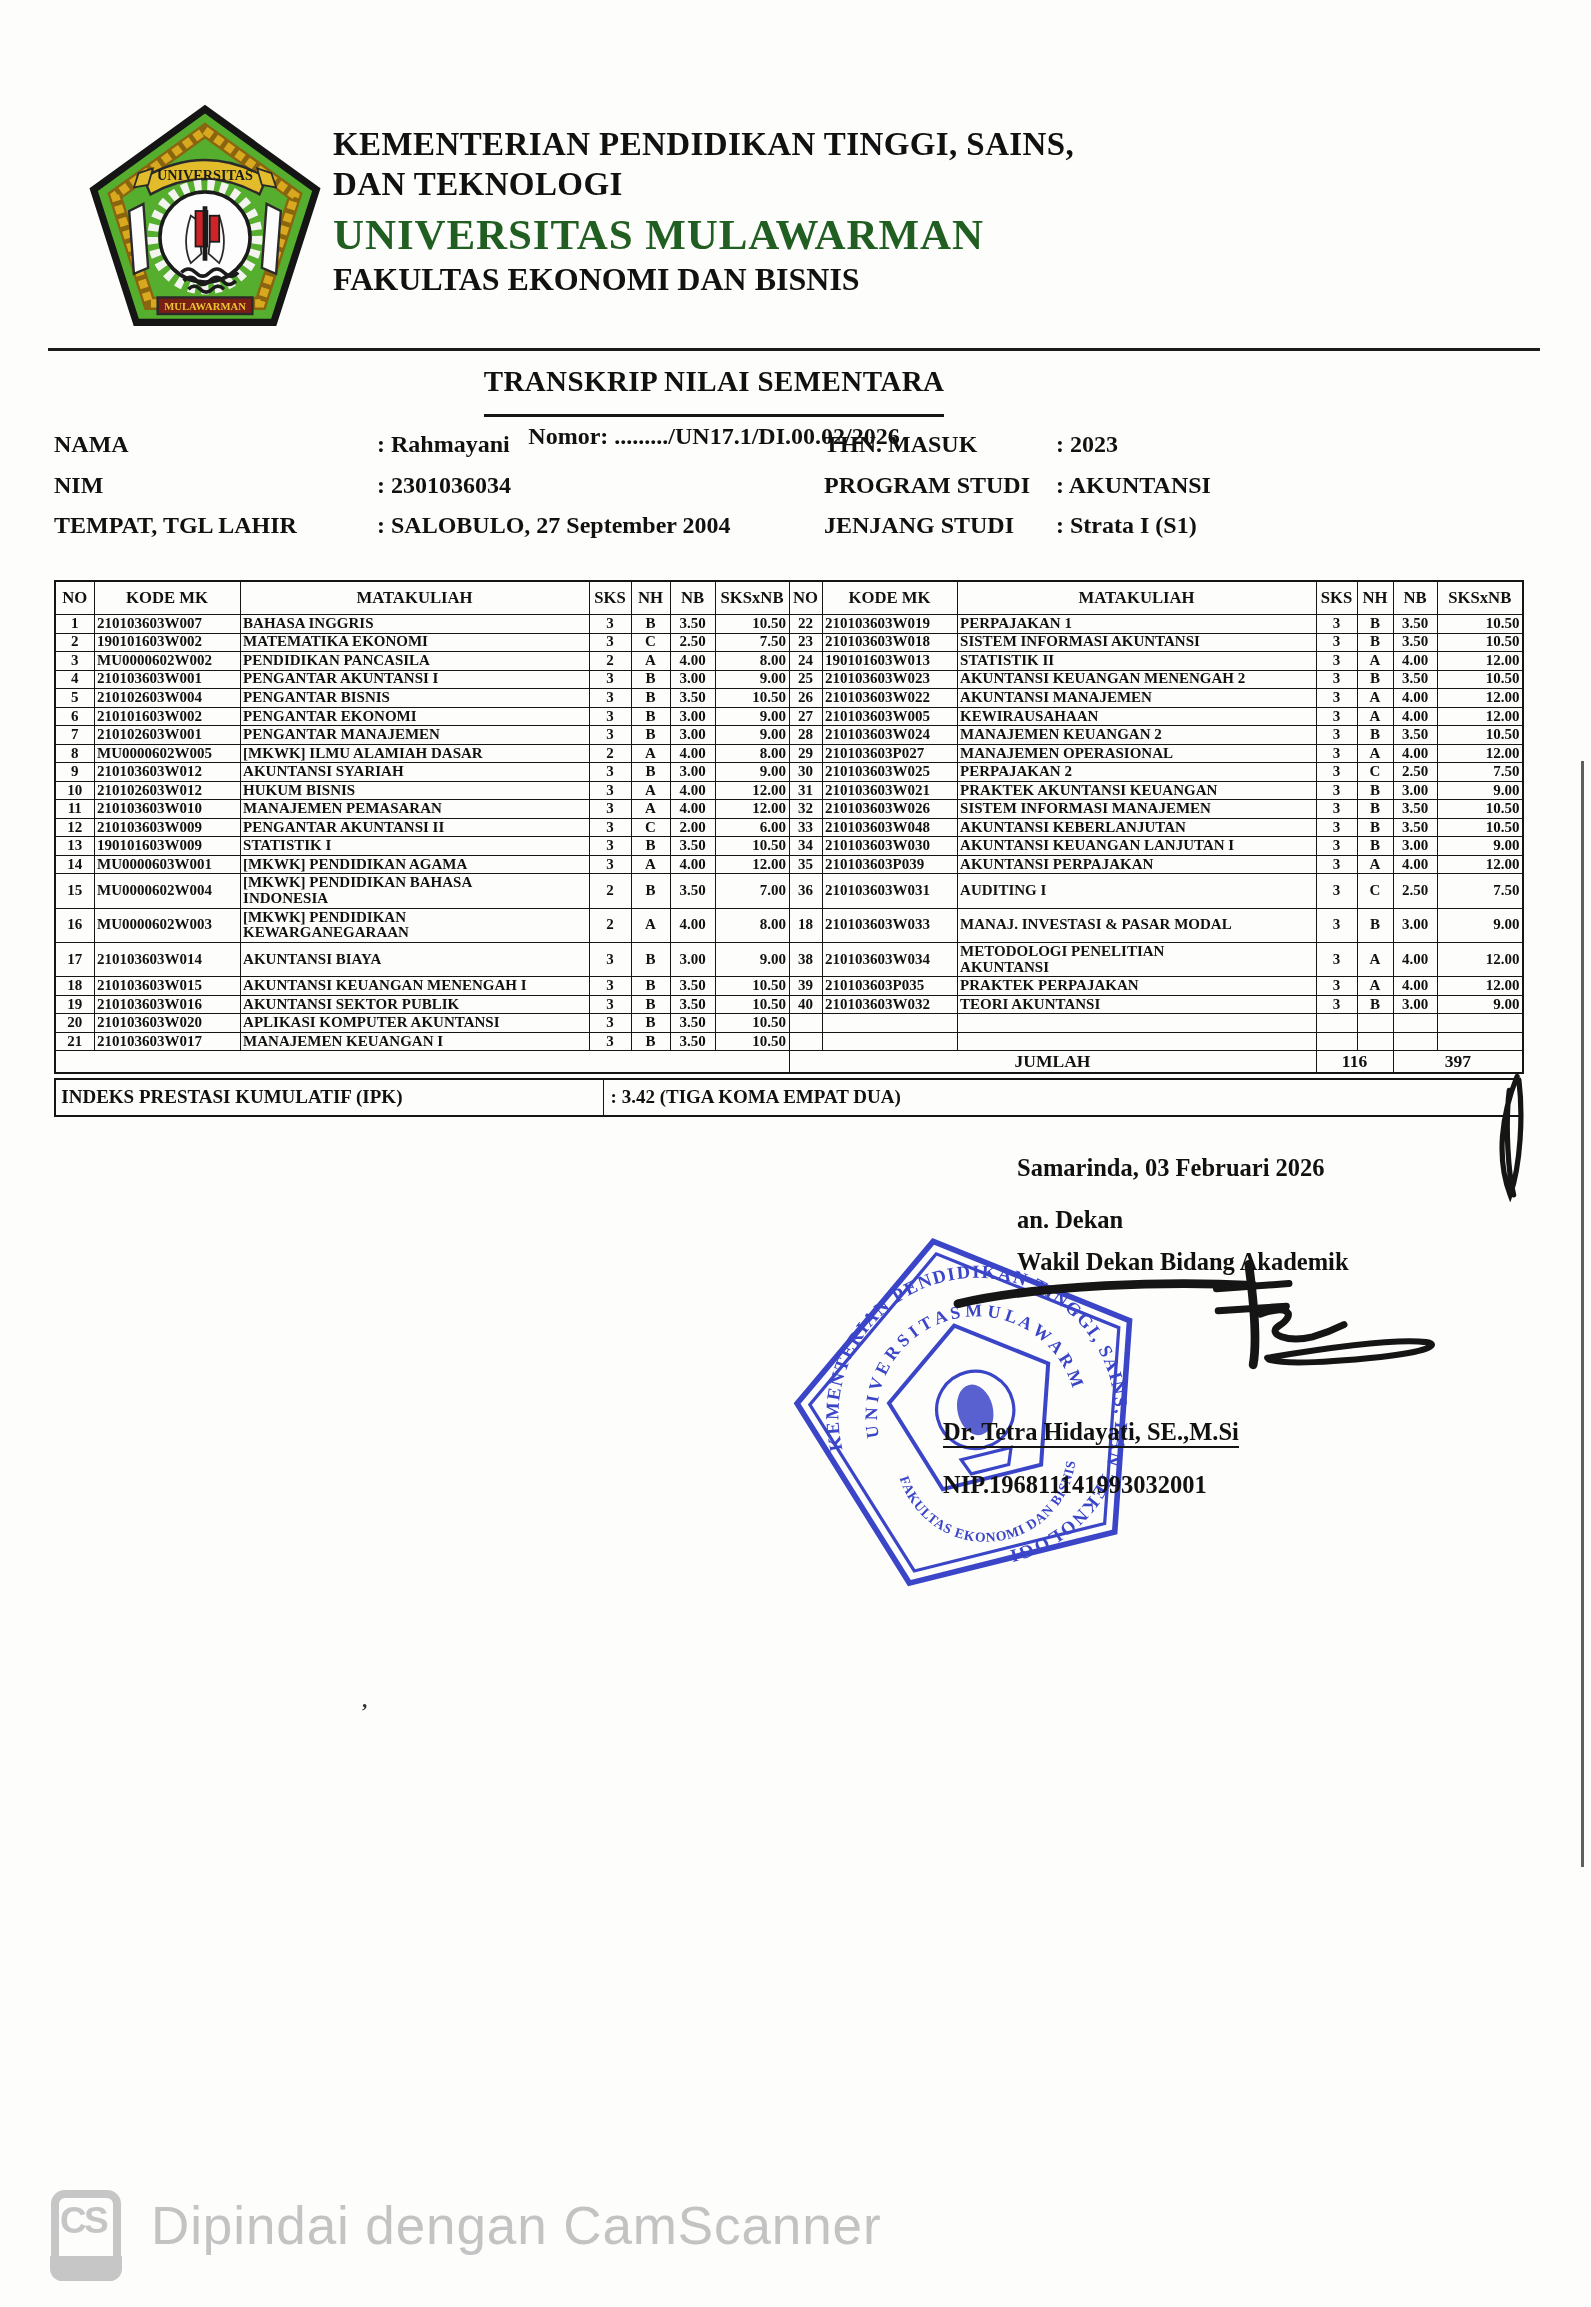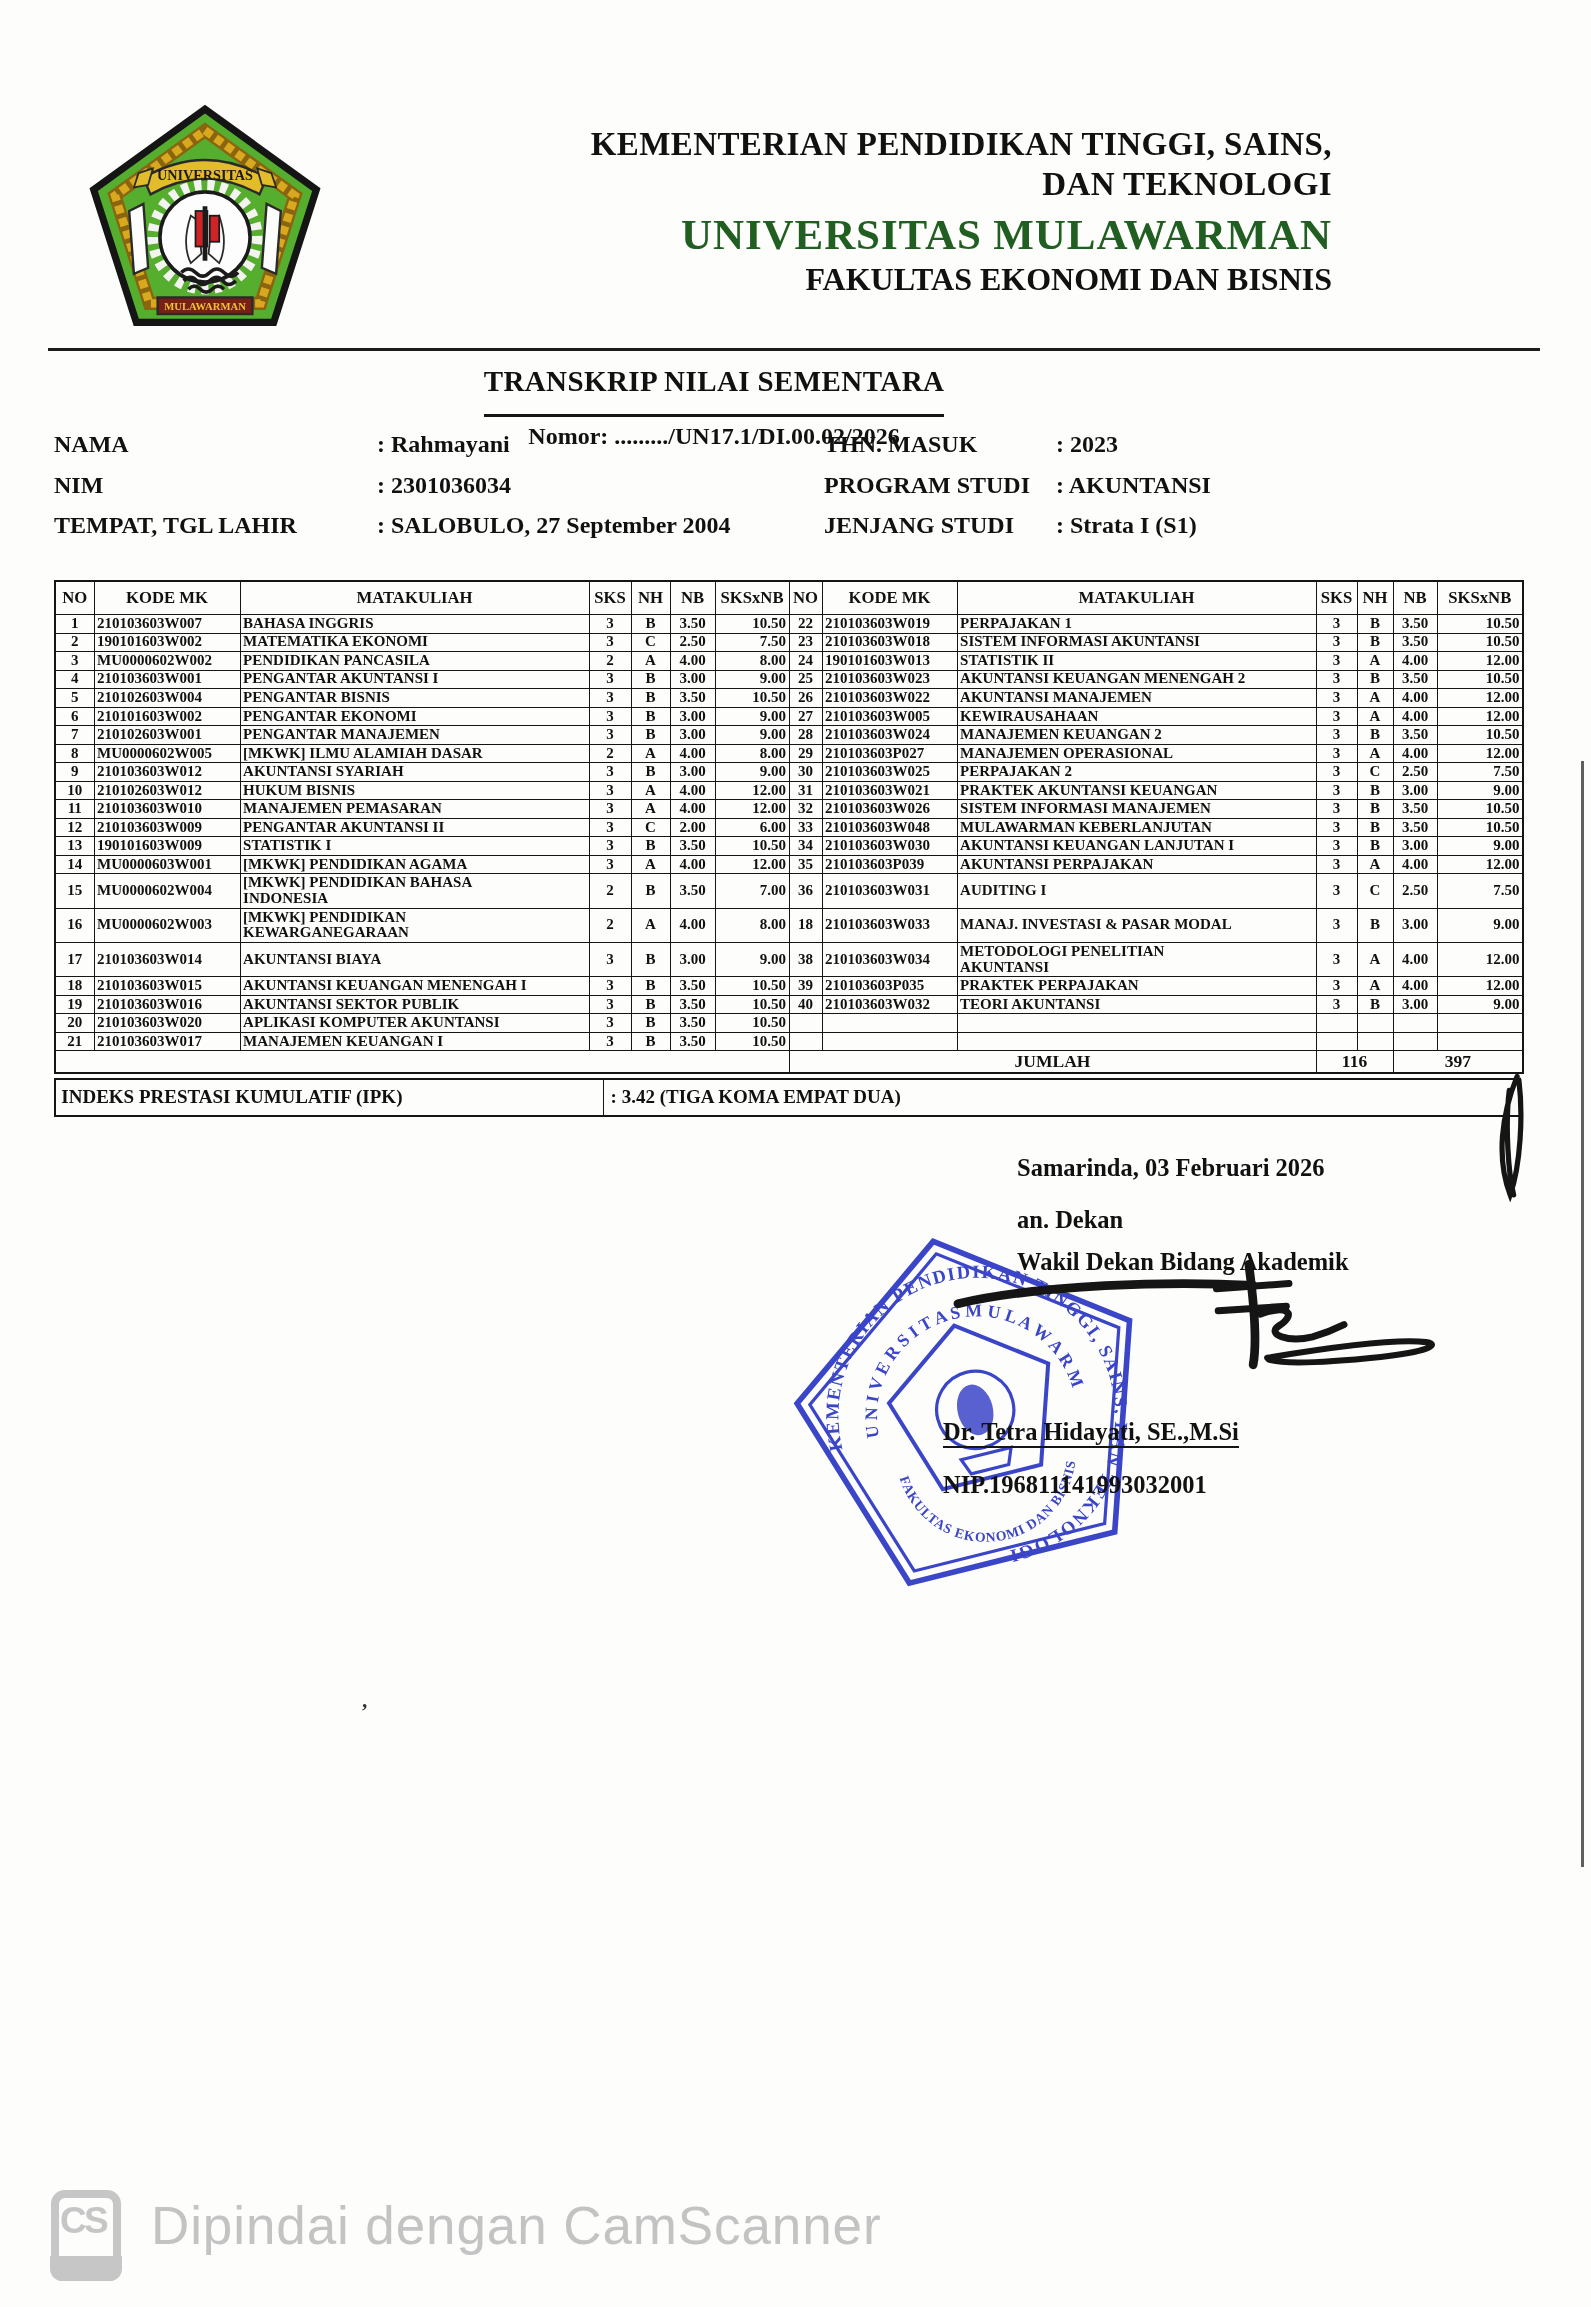--- a/index.html
+++ b/index.html
@@ -2,21 +2,21 @@
 <html style="font-size:14px"><head>
 <meta charset="utf-8">
 <style>
   html,body{margin:0;padding:0;}
   body{
     width:1592px;height:2307px;position:relative;background:#fdfdfb;
     font-family:"Liberation Serif",serif;color:#111;overflow:hidden;
   }
   
   .logo{position:absolute;left:86px;top:102px;width:238px;height:231px;}
-  .hdr{position:absolute;left:333px;top:124px;width:999px;text-align:right;font-weight:bold;}
+  .hdr{position:absolute;left:333px;top:124px;width:999px;text-align:left;font-weight:bold;}
   .hdr .min{font-size:33px;line-height:1.22;letter-spacing:0.4px;}
   .hdr .univ{font-size:43px;margin-top:5.3px;letter-spacing:0.9px;}
   .hdr .fac{font-size:32px;margin-top:1.8px;}
   .rule{position:absolute;left:48px;top:348px;width:1492px;height:2.6px;background:#1c1c1c;}
   
   .titleblock{position:absolute;left:54px;top:365px;width:1320px;text-align:center;font-weight:bold;}
   .title{font-size:29px;display:inline-block;border-bottom:3.5px solid #151515;padding-bottom:16px;letter-spacing:0.4px;}
   .nomor{font-size:24px;margin-top:6.1px;}
   
   .fld{position:absolute;font-weight:bold;font-size:24px;white-space:nowrap;}
@@ -328,21 +328,21 @@
         <tr>
           <td class="c-no">12</td>
           <td class="c-kode">210103603W009</td>
           <td class="c-mk">PENGANTAR AKUNTANSI II</td>
           <td class="c-num">3</td>
           <td class="c-num">C</td>
           <td class="c-nb">2.00</td>
           <td class="c-tot">6.00</td>
           <td class="c-no">33</td>
           <td class="c-kode">210103603W048</td>
-          <td class="c-mk">MULAWARMAN KEBERLANJUTAN</td>
+          <td class="c-mk">AKUNTANSI KEBERLANJUTAN</td>
           <td class="c-num">3</td>
           <td class="c-num">B</td>
           <td class="c-nb">3.50</td>
           <td class="c-tot">10.50</td>
         </tr>
         <tr>
           <td class="c-no">13</td>
           <td class="c-kode">190101603W009</td>
           <td class="c-mk">STATISTIK I</td>
           <td class="c-num">3</td>

